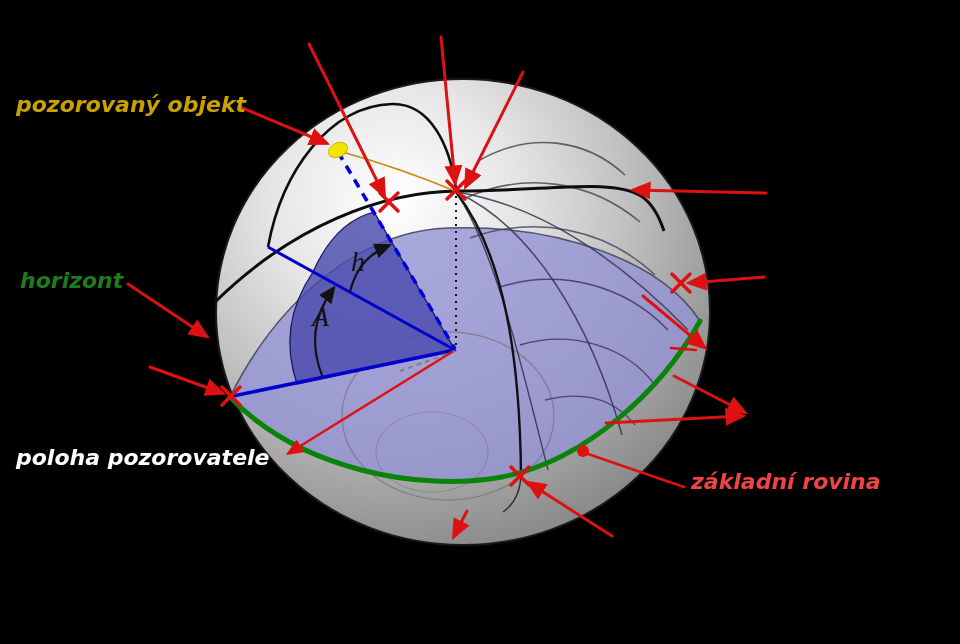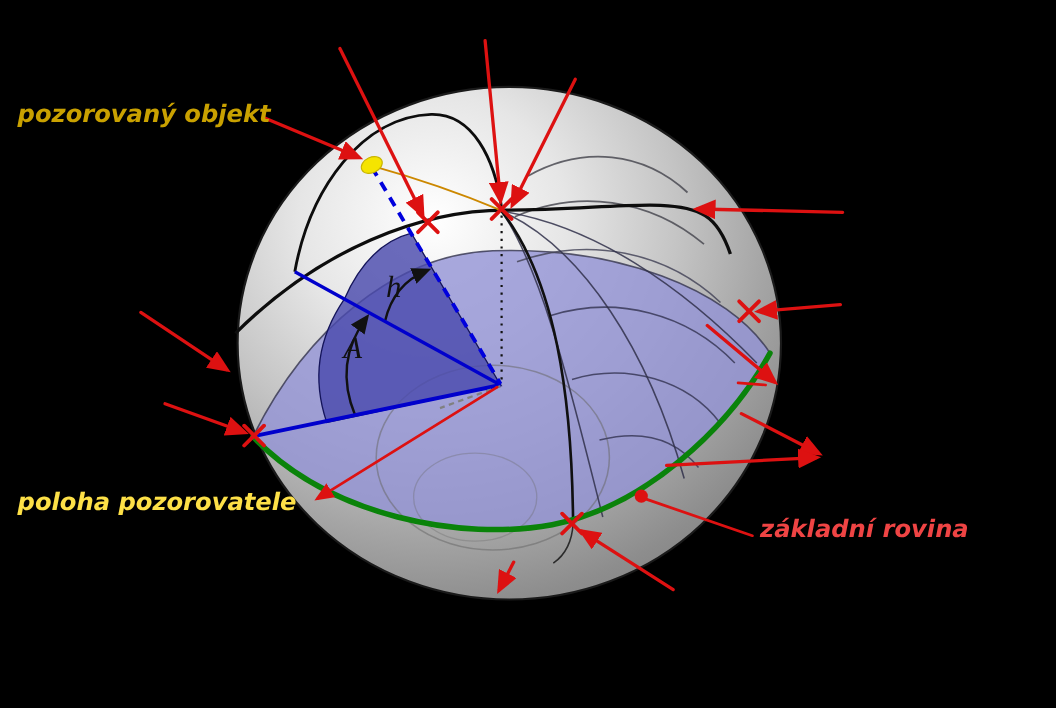--- a/index.html
+++ b/index.html
@@ -2,21 +2,21 @@
 <html><head>
 <meta charset="utf-8">
 <style>
   html,body{margin:0;padding:0;background:#000;}
   .stage{position:relative;width:960px;height:644px;background:#000;overflow:hidden;
          font-family:"DejaVu Sans","Liberation Sans",sans-serif;}
   .stage svg{position:absolute;left:0;top:0;}
   .lbl{position:absolute;font-weight:bold;font-style:italic;font-size:22px;white-space:nowrap;text-align:center;}
   .lbl-object{left:16px;top:92px;color:#c9a100;}
   .lbl-horizon{left:20px;top:268px;color:#1d7d1d;}
-  .lbl-observer{left:16px;top:445px;color:#fde047;}
+  .lbl-observer{left:16px;top:445px;color:#ffffff;}
   .lbl-baseplane{left:691px;top:469px;color:#ef4444;}
   .sym{position:absolute;color:#111;font-style:italic;font-weight:normal;
        font-family:"Liberation Serif","DejaVu Serif",serif;font-size:28px;}
   .sym-h{left:351px;top:246px;}
   .sym-A{left:312px;top:301px;}
 </style>
 </head>
 <body>
 
 <div class="stage">
@@ -123,17 +123,18 @@
         <line x1="672" y1="274" x2="690" y2="292"></line>
           <line x1="672" y1="292" x2="690" y2="274"></line>
       </g>
     </g>
 
     <ellipse cx="338" cy="150" rx="10" ry="7" transform="rotate(-25 338 150)" stroke="#c8b400" stroke-width="1" fill="#f5e400"></ellipse>
     <circle cx="583" cy="451" r="6" fill="#dd1111"></circle>
   </svg>
 
   <div class="lbl lbl-object">pozorovaný objekt</div>
+  <div class="lbl lbl-horizon">horizont</div>
   <div class="lbl lbl-observer">poloha pozorovatele</div>
   <div class="lbl lbl-baseplane">základní rovina</div>
   <div class="sym sym-h">h</div>
   <div class="sym sym-A">A</div>
 </div>
 
 </body></html>

